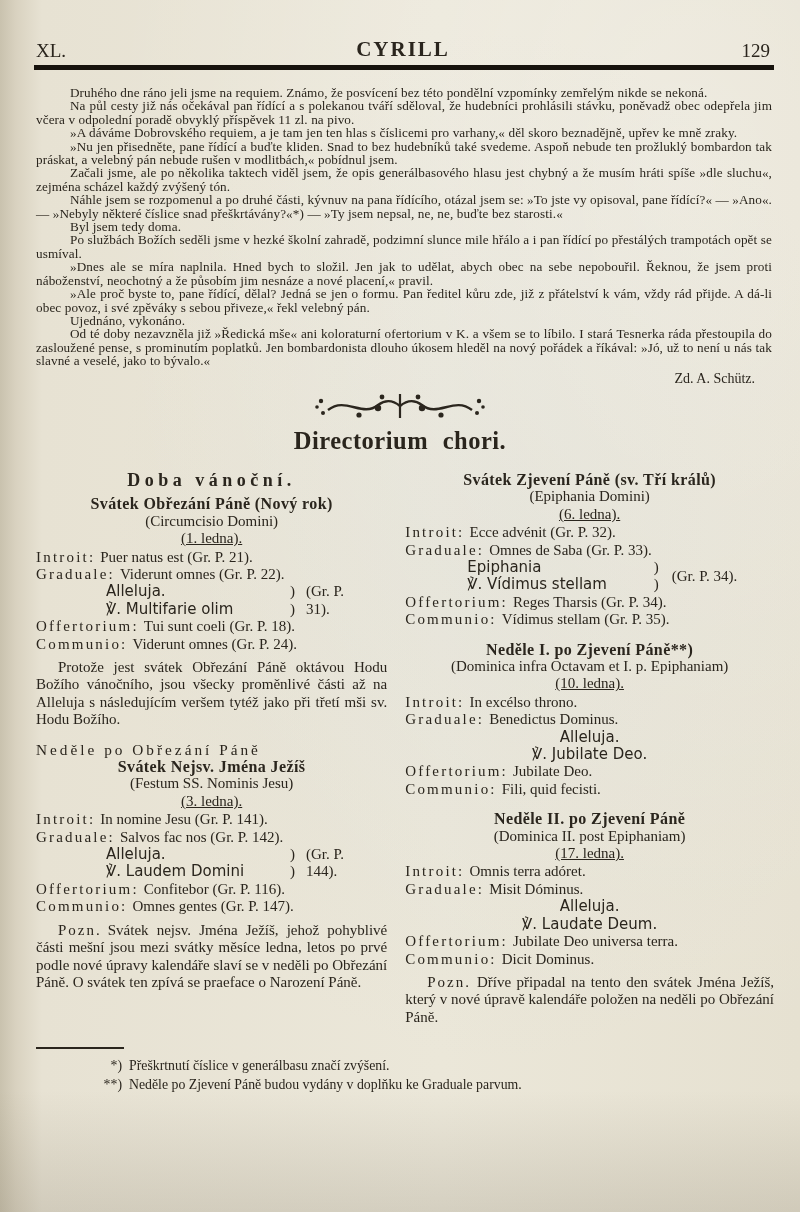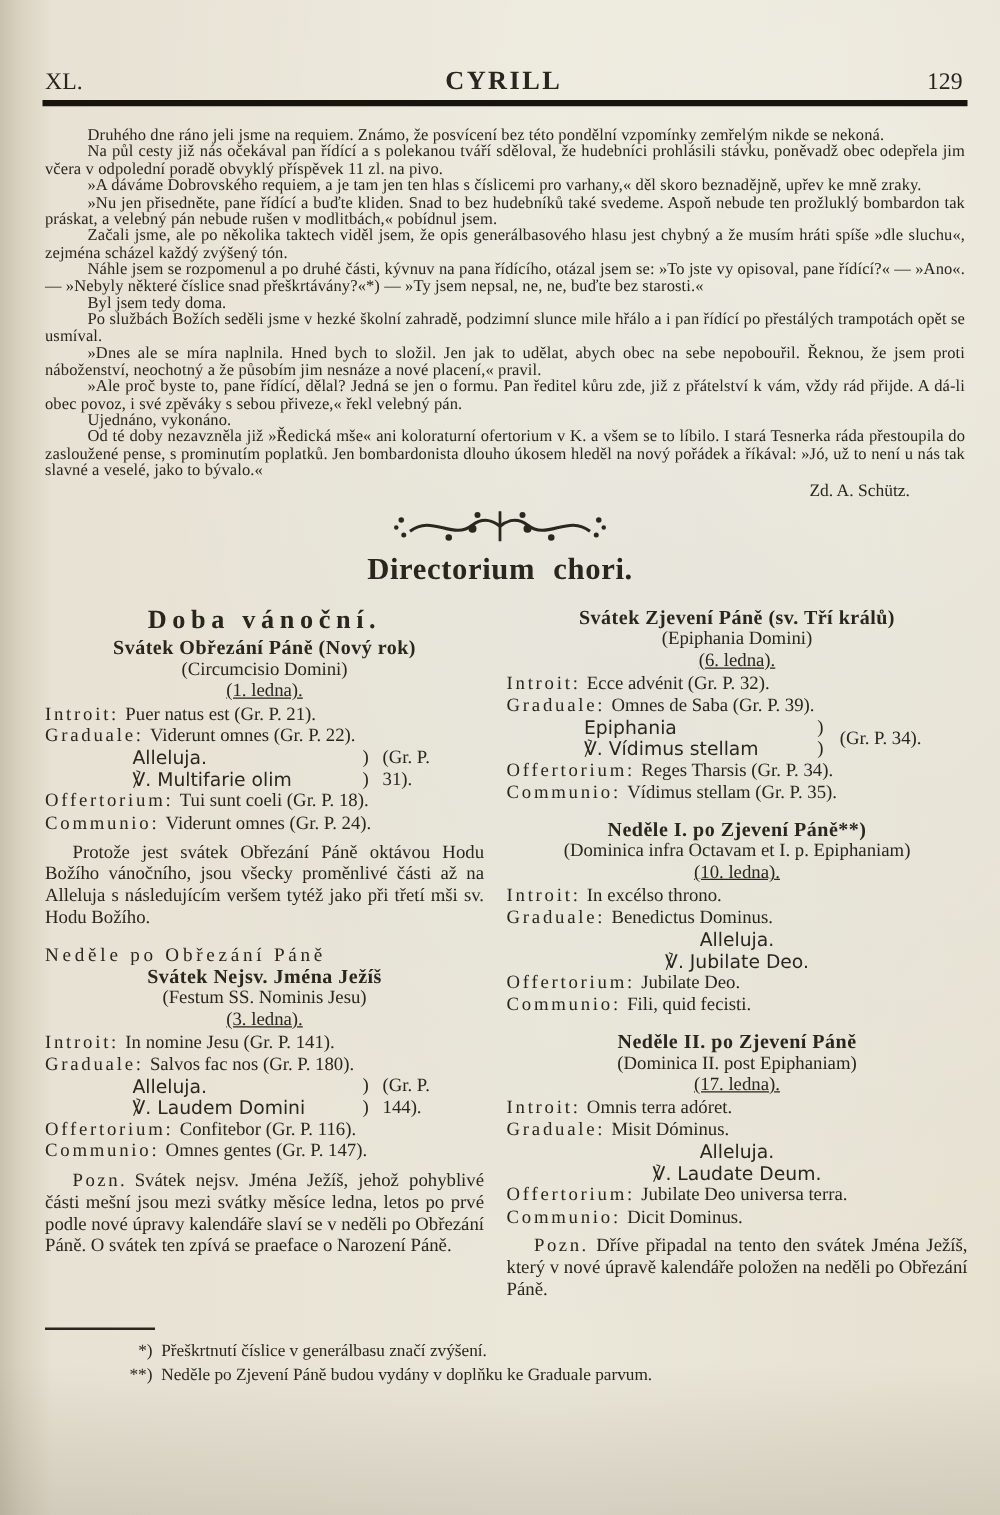--- a/index.html
+++ b/index.html
@@ -6,36 +6,36 @@
   body{
     width:800px;height:1212px;overflow:hidden;position:relative;
     font-family:"Liberation Serif","DejaVu Serif",serif;
     color:#2a251d;
     background:
       radial-gradient(ellipse at 62% 45%, rgba(188,198,202,0.14), transparent 55%),
       radial-gradient(ellipse at 85% 15%, rgba(255,255,255,0.30), transparent 60%),
       linear-gradient(180deg, rgba(0,0,0,0) 90%, rgba(110,100,80,0.18) 100%),
       linear-gradient(90deg,#c9c2ae 0px,#d9d2c0 16px,#e7e2d3 42px,#ebe7d9 55%,#e6e1d1 100%);
   }
-  .page-header{display:flex;align-items:flex-end;padding:52px 30px 0 36px;}
+  .page-header{display:flex;align-items:flex-end;padding:37px 30px 0 36px;}
   .vol{width:90px;font-size:19px;}
   .journal{flex:1;text-align:center;font-weight:bold;font-size:21px;letter-spacing:2px;}
   .pageno{width:90px;text-align:right;font-size:19px;}
   .header-rule{margin:3px 26px 0 34px;height:5px;background:#17130d;border:none;}
 
   .article{margin:16px 28px 0 36px;text-align:justify;font-size:13.2px;line-height:13.4px;letter-spacing:0.1px;}
   .para{margin:0;text-indent:34px;}
-  .signature{text-align:right;padding-right:72px;margin-top:3px;font-size:14px;}
+  .signature{text-align:right;padding-right:45px;margin-top:3px;font-size:14px;}
 
   .ornament{text-align:center;margin-top:4px;height:30px;}
 
   .directorium-title{text-align:center;font-weight:bold;font-size:24.5px;margin-top:6px;letter-spacing:0.5px;word-spacing:8px;}
 
   .columns{display:grid;grid-template-columns:1fr 1.05fr;column-gap:18px;margin:14px 26px 0 36px;font-size:15px;line-height:17.4px;}
-  .season-heading{text-align:center;font-weight:bold;font-size:21px;letter-spacing:4.5px;margin:1px 0 6px;}
+  .season-heading{text-align:center;font-weight:bold;font-size:18px;letter-spacing:4.5px;margin:1px 0 6px;}
   .feast{margin-bottom:12px;}
   .pre-heading{letter-spacing:3px;font-size:15.3px;}
   .feast-title{text-align:center;font-weight:bold;font-size:16px;letter-spacing:0.4px;}
   .feast-latin{text-align:center;}
   .feast-date{text-align:center;margin-bottom:1px;text-decoration:underline;}
   .lit-label{letter-spacing:2.2px;}
   .lit-text{margin-left:5px;}
   .vers{font-family:"DejaVu Sans","Liberation Serif",serif;}
 
   .alleluia-a{margin-left:70px;width:262px;}
@@ -135,21 +135,21 @@
       <div class="lit-line"><span class="lit-label">Communio:</span><span class="lit-text">Viderunt omnes (Gr. P. 24).</span></div>
       <p class="col-note"><span>Protože jest svátek Obřezání Páně oktávou Hodu Božího vánočního, jsou všecky proměnlivé části až na Alleluja s následujícím veršem tytéž jako při třetí mši sv. Hodu Božího.</span></p>
     </div>
 
     <div class="feast">
       <div class="pre-heading">Neděle po Obřezání Páně</div>
       <div class="feast-title">Svátek Nejsv. Jména Ježíš</div>
       <div class="feast-latin">(Festum SS. Nominis Jesu)</div>
       <div class="feast-date">(3. ledna).</div>
       <div class="lit-line"><span class="lit-label">Introit:</span><span class="lit-text">In nomine Jesu (Gr. P. 141).</span></div>
-      <div class="lit-line"><span class="lit-label">Graduale:</span><span class="lit-text">Salvos fac nos (Gr. P. 180).</span></div>
+      <div class="lit-line"><span class="lit-label">Graduale:</span><span class="lit-text">Salvos fac nos (Gr. P. 142).</span></div>
       <div class="alleluia-a">
         <div class="al-row">
             <span class="al-text vers">Alleluja.</span>
             <span class="al-bracket">)</span>
             <span class="al-tail">(Gr. P.</span>
           </div>
         <div class="al-row">
             <span class="al-text vers">℣. Laudem Domini</span>
             <span class="al-bracket">)</span>
             <span class="al-tail">144).</span>
@@ -161,21 +161,21 @@
     </div>
   </div>
 
   <div class="col">
 
     <div class="feast">
       <div class="feast-title">Svátek Zjevení Páně (sv. Tří králů)</div>
       <div class="feast-latin">(Epiphania Domini)</div>
       <div class="feast-date">(6. ledna).</div>
       <div class="lit-line"><span class="lit-label">Introit:</span><span class="lit-text">Ecce advénit (Gr. P. 32).</span></div>
-      <div class="lit-line"><span class="lit-label">Graduale:</span><span class="lit-text">Omnes de Saba (Gr. P. 39).</span></div>
+      <div class="lit-line"><span class="lit-label">Graduale:</span><span class="lit-text">Omnes de Saba (Gr. P. 33).</span></div>
       <div class="alleluia-b">
         <div class="al-col">
           <div class="al-row">
               <span class="al-text vers">Epiphania</span>
               <span class="al-bracket">)</span>
             </div>
           <div class="al-row">
               <span class="al-text vers">℣. Vídimus stellam</span>
               <span class="al-bracket">)</span>
             </div>

